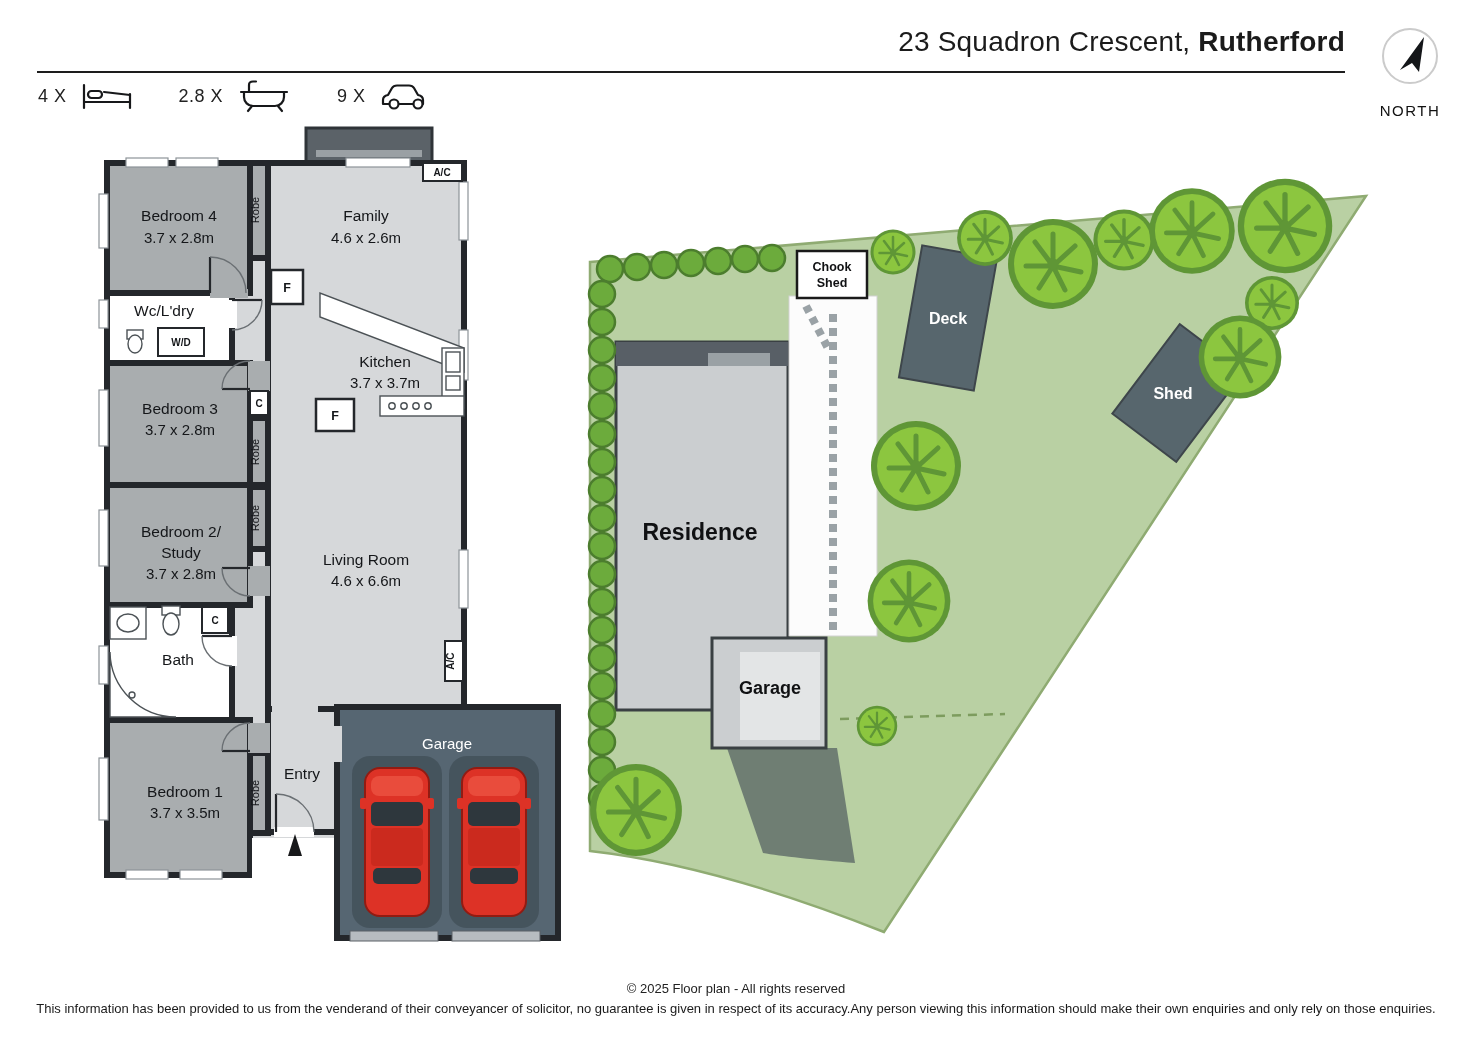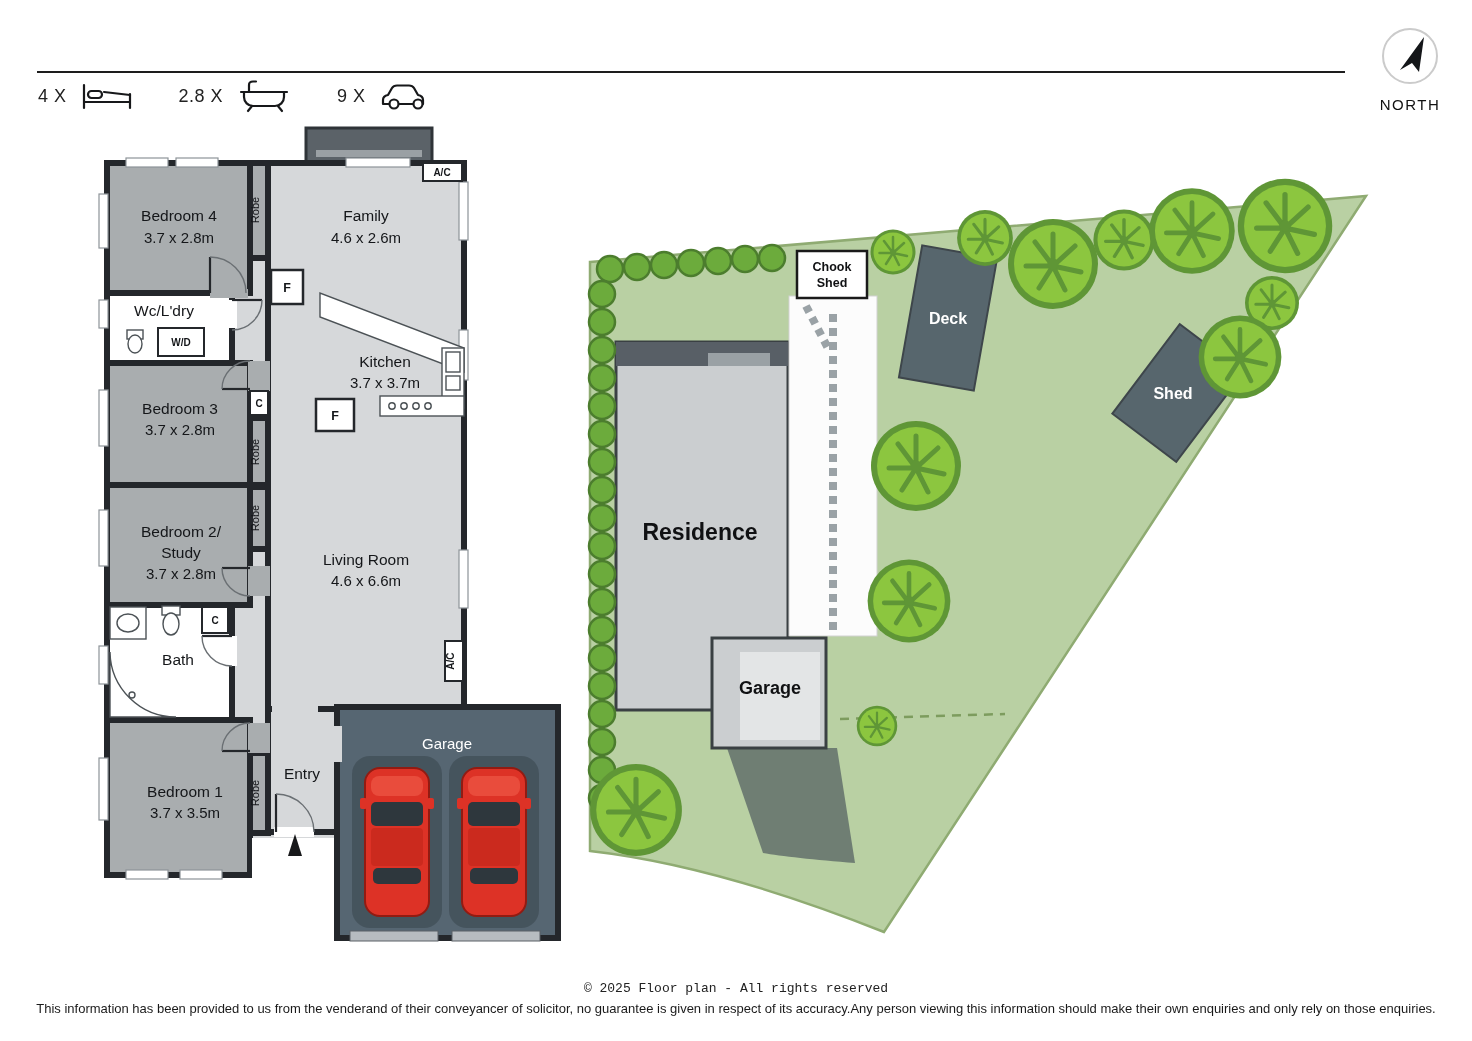--- a/index.html
+++ b/index.html
@@ -8,31 +8,31 @@
   .plan-svg{position:absolute;left:0;top:0;}
 
   
   .title{position:absolute;left:37px;top:26px;width:1308px;text-align:right;
          font-size:28px;color:#1b1b1b;letter-spacing:.2px;}
   .title .t-reg{font-weight:500;}
   .title .t-bold{font-weight:800;}
   .rule{position:absolute;left:37px;top:71px;width:1308px;height:2px;background:#1d1d1d;}
 
   .compass{position:absolute;left:1374px;top:18px;width:72px;text-align:center;}
-  .compass .nlabel{display:block;margin-top:4px;font-size:15px;letter-spacing:1.5px;
+  .compass .nlabel{display:block;margin-top:10px;font-size:15px;letter-spacing:1.5px;
                    font-weight:500;color:#111;}
 
   
   .legend{position:absolute;left:38px;top:80px;display:flex;align-items:center;height:32px;}
   .legend .item{display:flex;align-items:center;margin-right:46px;}
   .legend .count{font-size:18px;font-weight:500;color:#222;margin-right:14px;letter-spacing:.5px;}
 
   
   .copyright{position:absolute;left:0;top:981px;width:100%;text-align:center;
-             font-size:13px;color:#222;font-family:Liberation Mono, monospace;}
+             font-size:13px;color:#222;}
   .disclaimer{position:absolute;left:0;top:1001px;width:100%;text-align:center;
               font-size:13px;color:#1a1a1a;white-space:nowrap;}
 
   
   .t-room{font:500 15.5px "Liberation Sans",sans-serif;fill:#141619;text-anchor:middle;}
   .t-dim{font:500 15px "Liberation Sans",sans-serif;fill:#141619;text-anchor:middle;}
   .t-vert{font:500 11px "Liberation Sans",sans-serif;fill:#141619;text-anchor:middle;}
   .t-tiny{font:600 10px "Liberation Sans",sans-serif;fill:#141619;text-anchor:middle;}
   .t-box{font:600 12.5px "Liberation Sans",sans-serif;fill:#141619;text-anchor:middle;}
   .t-white{font:500 15px "Liberation Sans",sans-serif;fill:#ffffff;text-anchor:middle;}
@@ -317,20 +317,24 @@
       <text class="t-tiny" x="442" y="176">A/C</text>
       <text class="t-tiny" transform="rotate(-90 454 661)" x="454" y="661">A/C</text>
       <text class="t-box" x="287" y="292">F</text>
       <text class="t-box" x="335" y="420">F</text>
       <text class="t-tiny" x="259" y="407">C</text>
       <text class="t-tiny" x="215" y="624">C</text>
       <text class="t-tiny" x="181" y="346">W/D</text>
     </g>
   </svg>
 
+  <div class="title">
+    <span class="t-reg">23 Squadron Crescent,</span>
+    <span class="t-bold">Rutherford</span>
+  </div>
   <div class="rule"></div>
 
   <div class="compass">
     <svg width="72" height="70" viewBox="0 0 72 70">
       <circle cx="36" cy="38" r="27" fill="#fff" stroke="#cbcbcb" stroke-width="2"></circle>
       <path d="M50,19 L26,52 L38,45 L45,54 Z" fill="#141619"></path>
     </svg>
     <span class="nlabel">NORTH</span>
   </div>
 

